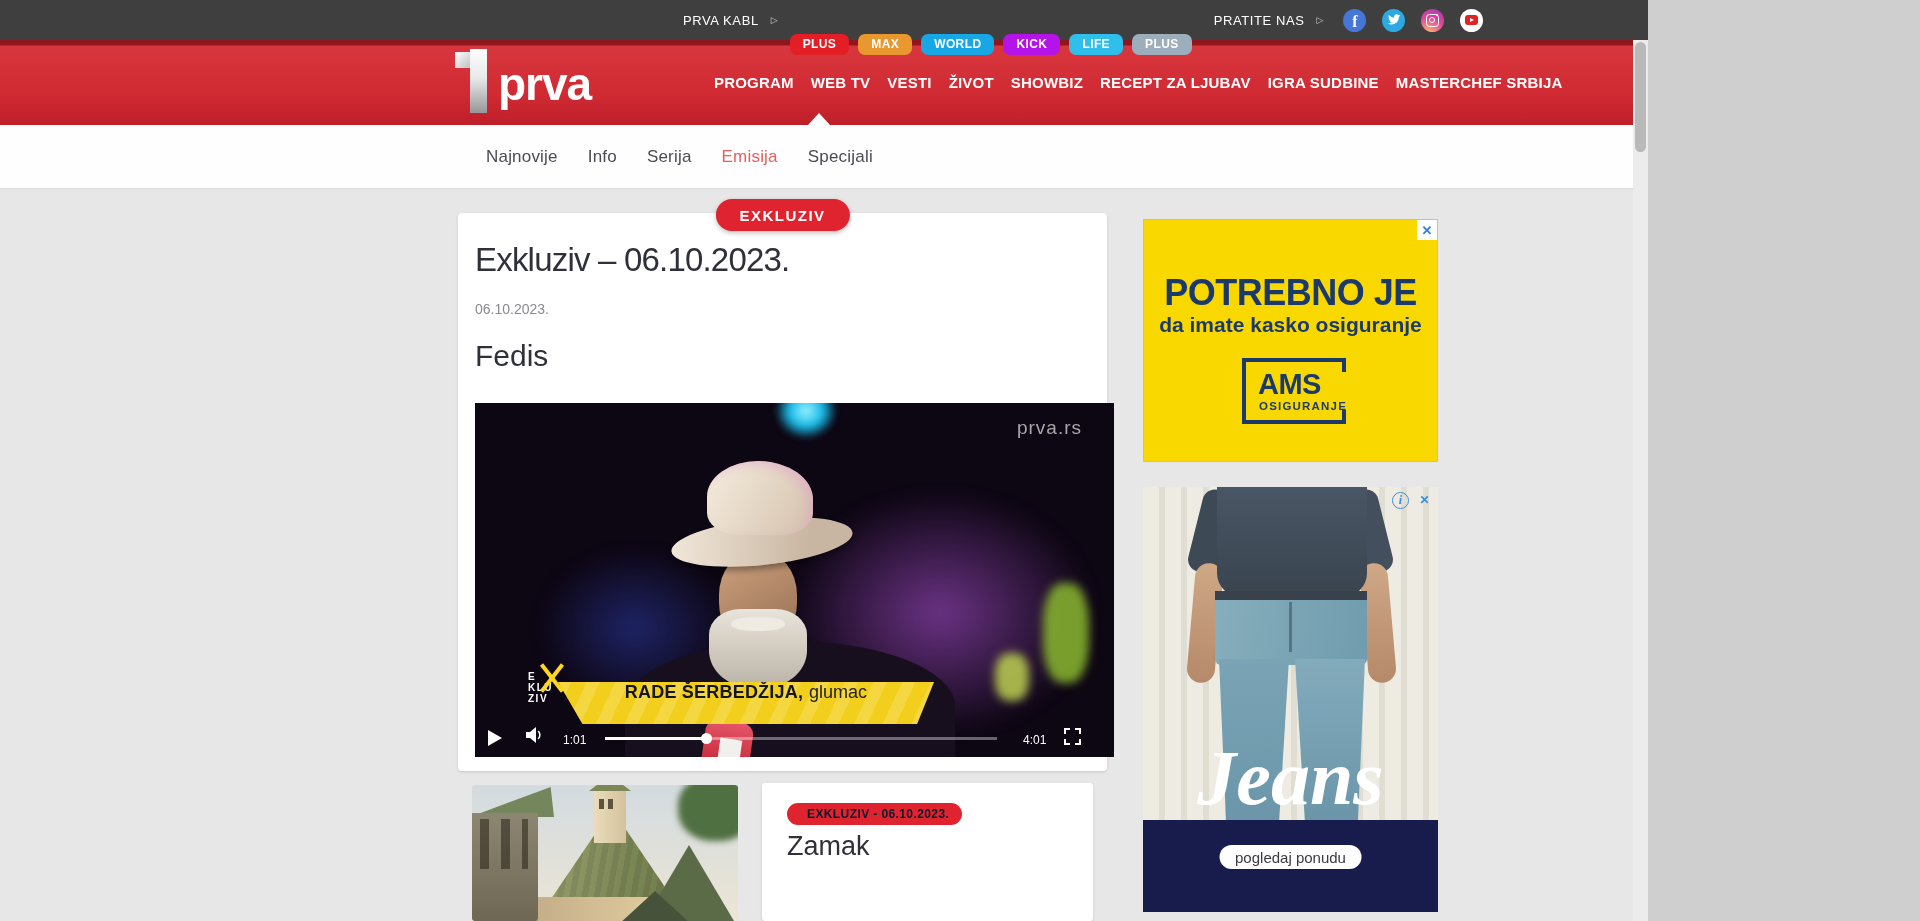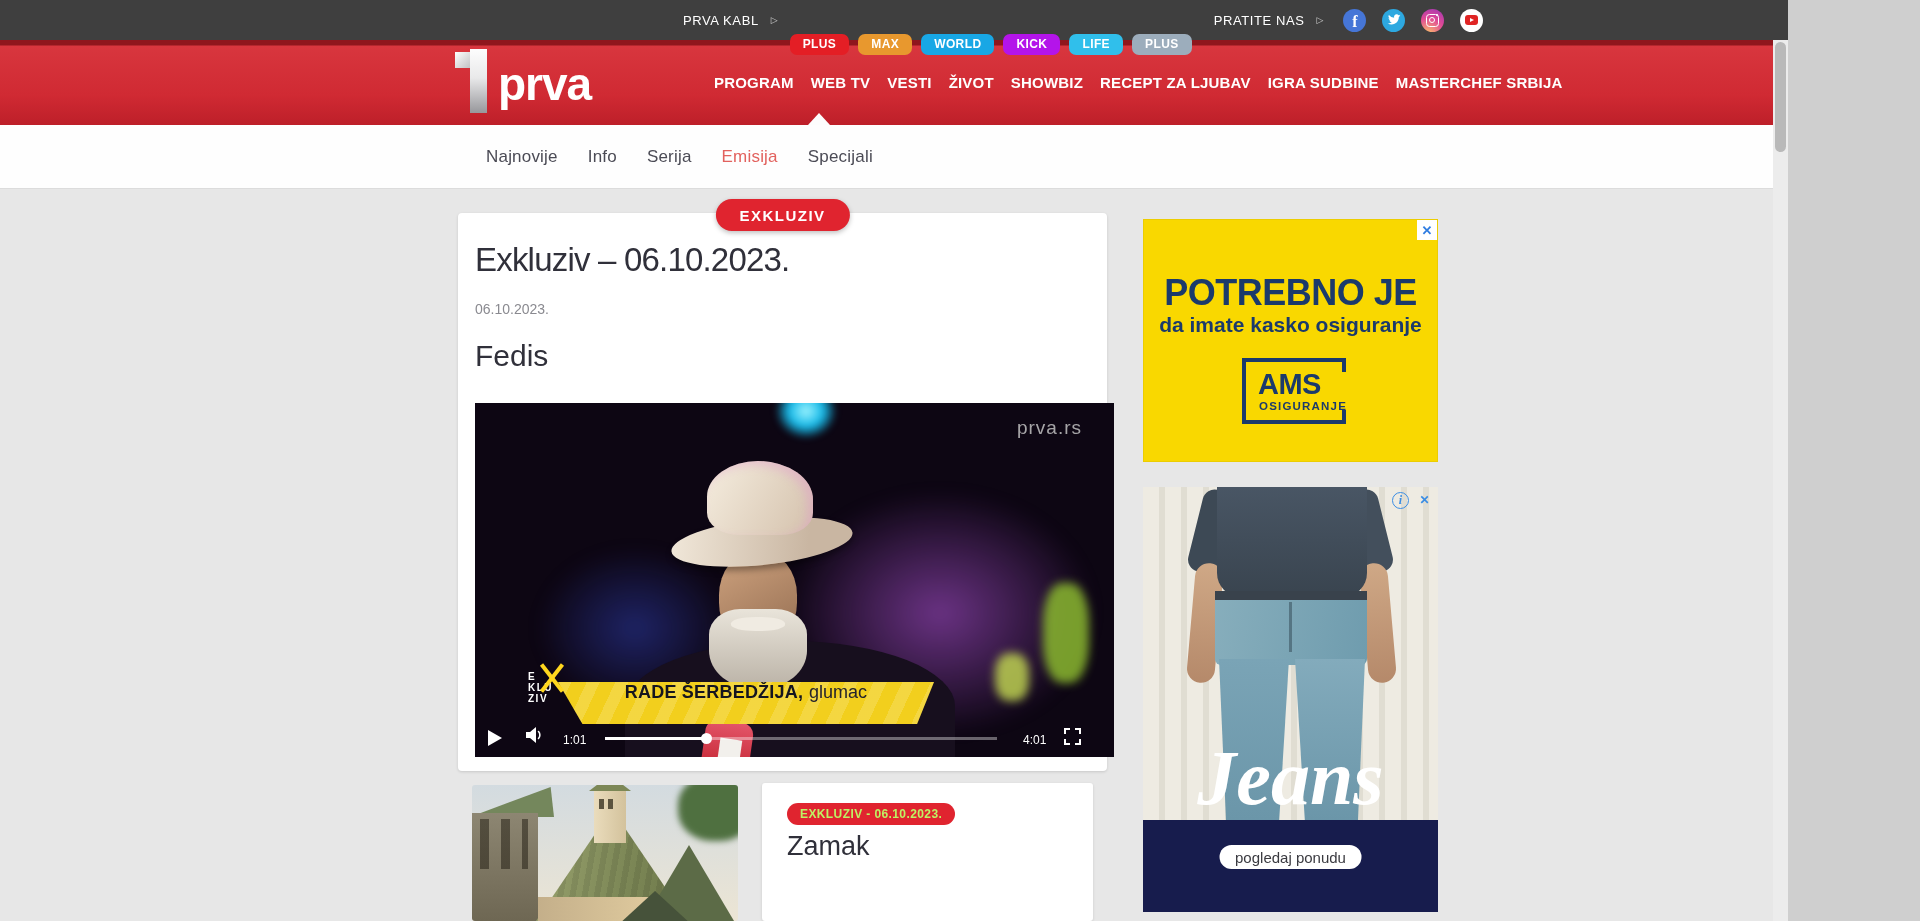--- a/index.html
+++ b/index.html
@@ -1,16 +1,16 @@
 <!DOCTYPE html>
 <html><head>
 <meta charset="utf-8">
 <style>
   html,body{margin:0;padding:0;background:#cfcfcf;}
-  .stage{position:relative;width:1788px;height:921px;overflow:hidden;background:#e7e7e7;
+  .stage{position:relative;width:1648px;height:921px;overflow:hidden;background:#e7e7e7;
          font-family:"Liberation Sans",sans-serif;text-decoration:underline;}
 
   
   .topbar{position:absolute;left:0;top:0;width:1920px;height:40px;background:#3f3f3f;z-index:30;}
   .topbar-inner{position:absolute;left:683px;top:0;height:40px;display:flex;align-items:center;gap:10px;}
   .tb-label{color:#fff;font-size:13px;letter-spacing:.6px;}
   .tb-arrow{color:#cfcfcf;font-size:9px;margin:0 2px;}
   .pills{display:flex;align-items:center;gap:9px;}
   .pill{display:inline-flex;align-items:center;justify-content:center;height:21px;padding:0 13px;
         border-radius:7px;color:#fff;font-size:12px;font-weight:bold;letter-spacing:.4px;cursor:pointer;margin-top:48px;}
@@ -134,21 +134,21 @@
     box-shadow:9px 0 0 #5c543f;}
   .c-right-roof{position:absolute;right:4px;top:60px;width:90px;height:76px;background:#5c6b47;
     clip-path:polygon(50% 0,100% 100%,0 100%);}
   .c-fore-roof{position:absolute;right:46px;bottom:-4px;width:74px;height:34px;background:#46523a;
     clip-path:polygon(50% 0,100% 100%,0 100%);}
 
   .card2-panel{position:absolute;left:762px;top:783px;width:331px;height:138px;background:#fff;border-radius:3px;
     box-shadow:0 1px 3px rgba(0,0,0,.12);}
   .badge2{position:absolute;left:25px;top:20px;height:22px;padding:0 13px;background:#e0242f;border-radius:11px;
     display:flex;align-items:center;}
-  .badge2 span{color:#bef264;font-size:12px;font-weight:bold;letter-spacing:.4px;}
+  .badge2 span{color:#0f172a;font-size:12px;font-weight:bold;letter-spacing:.4px;margin-left:7px;}
   .r-title{position:absolute;left:25px;top:48px;font-size:27px;color:#30303a;cursor:pointer;}
 
   
   .ad1{position:absolute;left:1143px;top:219px;width:295px;height:243px;background:#f9d800;cursor:pointer;
        border:1px solid rgba(0,0,0,.05);box-sizing:border-box;}
   .ad1-close{position:absolute;right:0;top:0;width:20px;height:20px;background:#fff;display:flex;align-items:center;
        justify-content:center;color:#2f7de1;font-size:13px;font-weight:bold;cursor:pointer;}
   .ad1-h{position:absolute;left:0;top:52px;width:100%;text-align:center;font-size:36px;font-weight:800;
        color:#1b3a6b;letter-spacing:-.5px;}
   .ad1-s{position:absolute;left:0;top:93px;width:100%;text-align:center;font-size:21px;font-weight:bold;color:#1b3a6b;}

